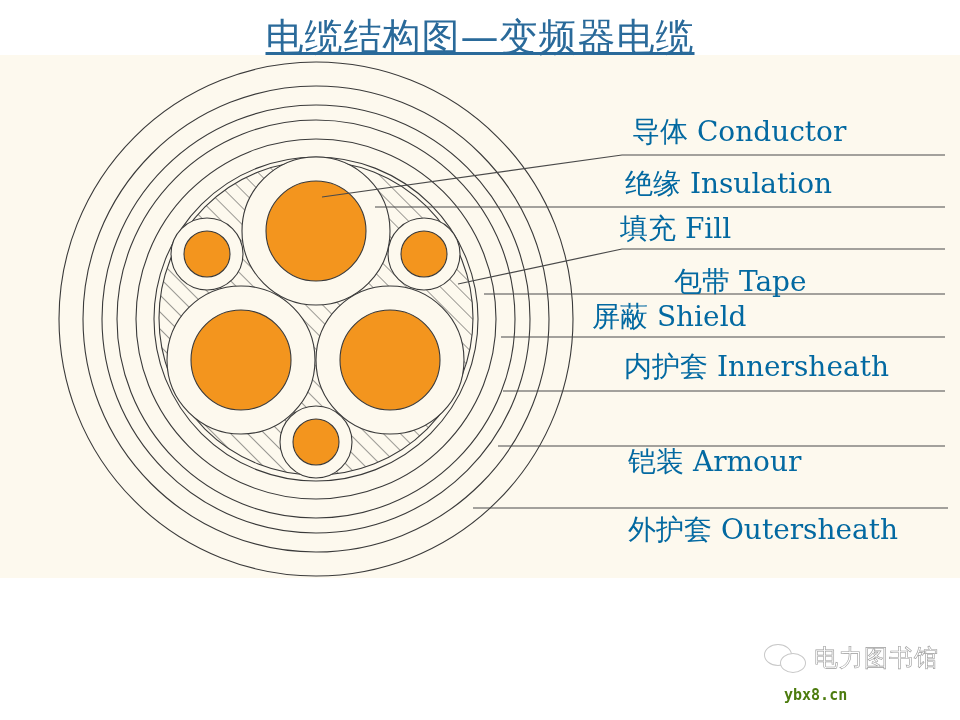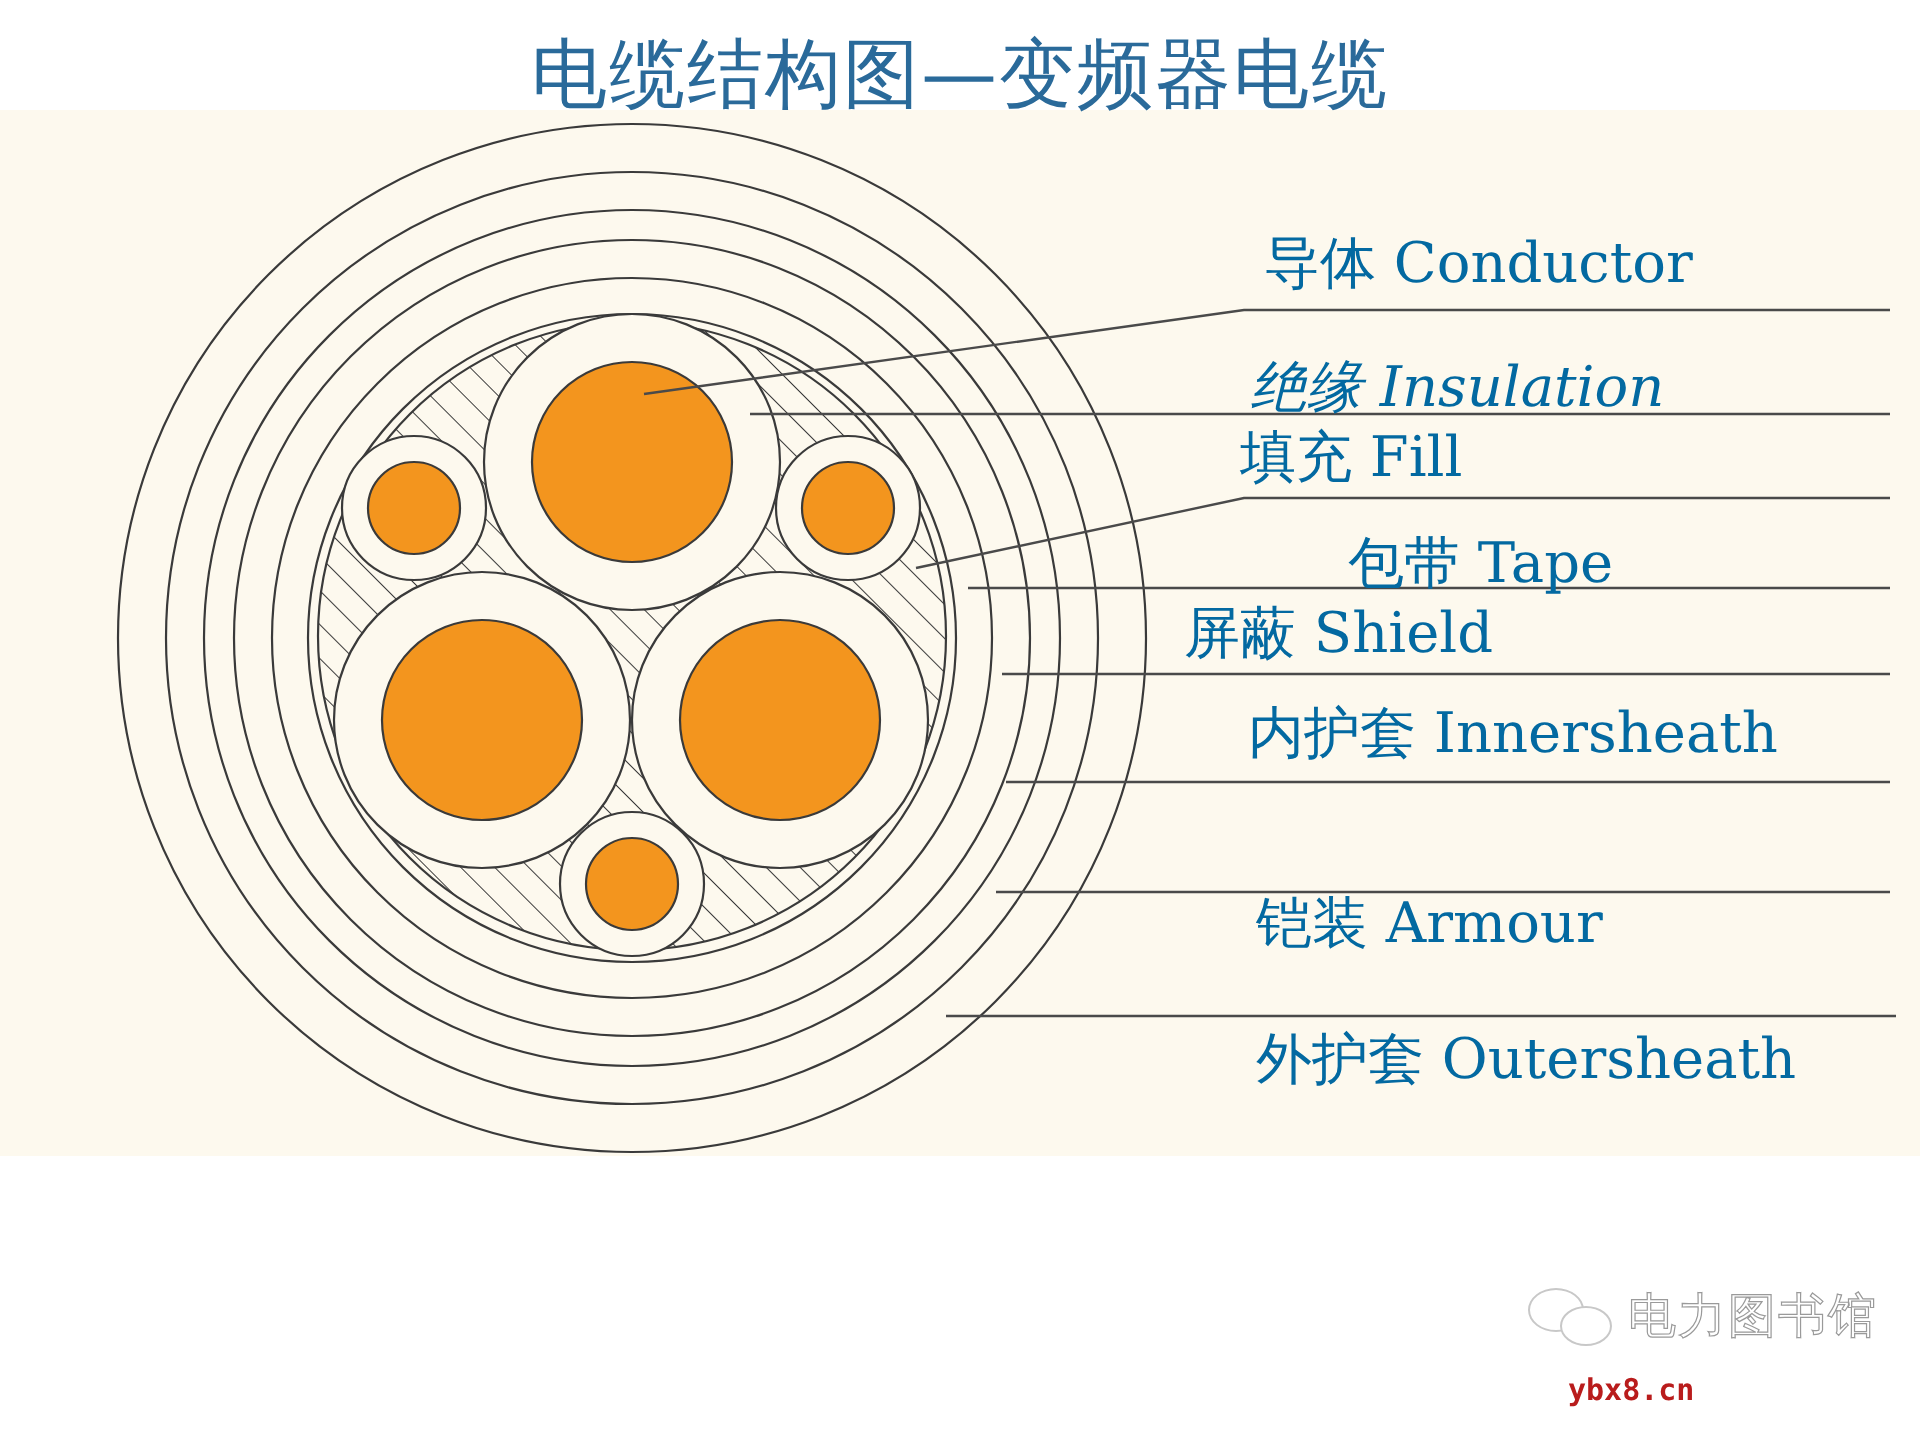--- a/index.html
+++ b/index.html
@@ -7,20 +7,21 @@
     width: 960px; height: 720px; position: relative; overflow: hidden;
     background: #ffffff;
     font-family: "DejaVu Serif", serif;
   }
   .title {
     position: absolute; left: 0; top: 12px; width: 960px; text-align: center;
     font-family: "DejaVu Sans", sans-serif;
     font-size: 38px; letter-spacing: 1px;
     color: #2a6a9a;
     z-index: 3;
+    text-decoration: underline;
   }
   .band {
     position: absolute; left: 0; top: 55px; width: 960px; height: 523px;
     background: #fdf9ee;
     z-index: 0;
   }
   svg.diagram {
     position: absolute; left: 0; top: 0; width: 960px; height: 720px;
     z-index: 1;
   }
@@ -47,21 +48,21 @@
     border: 1.5px solid #c8c8c8; border-radius: 50%; background: #fff;
   }
   .wm-text {
     font-family: "DejaVu Sans", sans-serif; font-size: 24px; color: #d0d0d0;
     -webkit-text-stroke: 0.6px #9a9a9a; color: #ffffff;
     letter-spacing: 1px;
   }
   .wm-url {
     position: absolute; left: 784px; top: 686px; z-index: 3;
     font-family: "DejaVu Sans Mono", monospace; font-size: 15px; font-weight: bold;
-    color: #b91c1c;
+    color: #4d7c0f;
   }
 </style>
 </head>
 <body>
 
 <div class="band"></div>
 
 <div class="title">电缆结构图—变频器电缆</div>
 
 <svg class="diagram" viewBox="0 0 960 720" xmlns="http://www.w3.org/2000/svg">
@@ -107,21 +108,21 @@
     <polyline points="503,391 945,391"></polyline>
     <polyline points="498,446 945,446"></polyline>
     <polyline points="473,508 948,508"></polyline>
   </g>
 </svg>
 
 <div class="label" style="left:632px; top:118px;">
   <span class="cn">导体</span>
   <span>Conductor</span>
 </div>
-<div class="label" style="left:625px; top:180px;font-style:italic;">
+<div class="label" style="left:625px; top:170px;">
   <span class="cn">绝缘</span>
   <span>Insulation</span>
 </div>
 <div class="label" style="left:620px; top:215px;">
   <span class="cn">填充</span>
   <span>Fill</span>
 </div>
 <div class="label" style="left:632px; top:268px;margin-left:42px;">
   <span class="cn">包带</span>
   <span>Tape</span>

